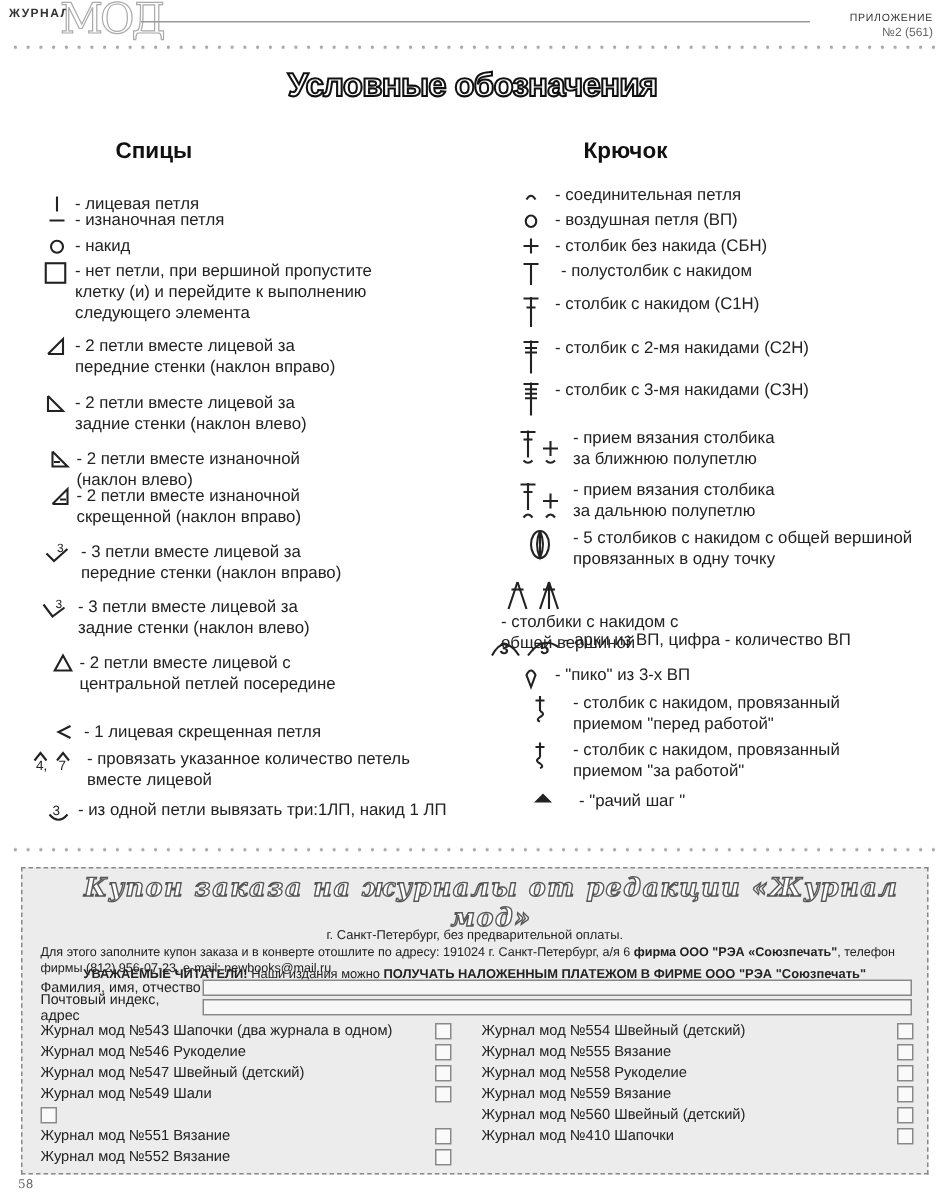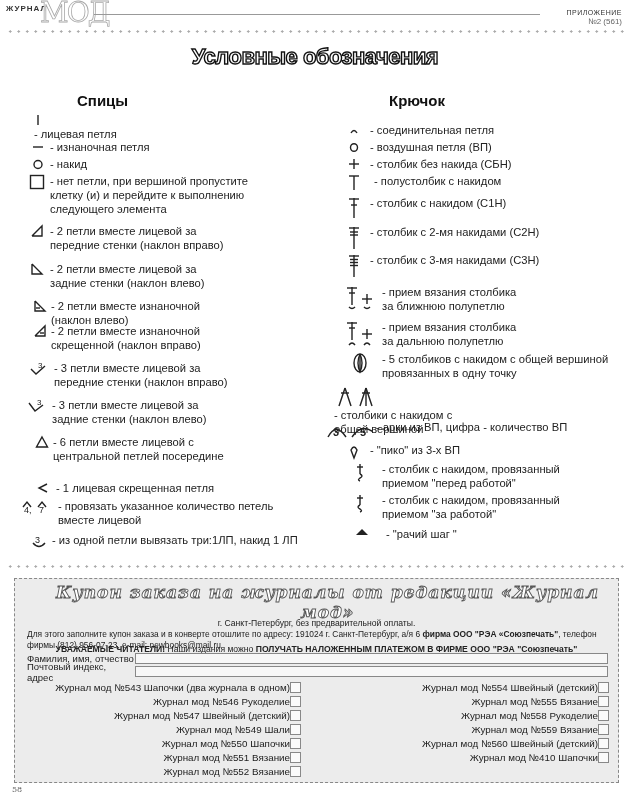--- a/index.html
+++ b/index.html
@@ -30,42 +30,42 @@
             background: #ececec; border: 1px dashed #888; }
   .coupon-title { position: absolute; left: 0; right: 0; top: 3px; text-align: center; font-family: "DejaVu Serif", serif;
                   font-style: italic; font-weight: bold; font-size: 17px; color: #fff; -webkit-text-stroke: 0.9px #555; letter-spacing: 1px; margin-left: 22px; }
   .coupon-line { position: absolute; left: 0; right: 0; text-align: center; font-size: 8.6px; color: #222; }
   .coupon-para { position: absolute; left: 12px; right: 10px; font-size: 8.4px; line-height: 10.5px; color: #222; }
   b { font-weight: bold; }
   .field-row { position: absolute; left: 12px; right: 10px; height: 13px; display: flex; align-items: center; font-size: 9.5px; }
   .field-row .lbl { width: 108px; flex: none; }
   .field-row .inp { flex: 1; height: 11px; border: 1px solid #888; background: #f7f7f7; }
   .mag-col { position: absolute; top: 101px; }
-  .mag-row { height: 14px; display: flex; align-items: center; font-size: 9.8px; color: #222; text-align: right; }
+  .mag-row { height: 14px; display: flex; align-items: center; font-size: 9.8px; color: #222; }
   .mag-row .nm { flex: 1; }
   .mag-row .cb { width: 11px; height: 11px; border: 1px solid #888; background: #fafafa; flex: none; }
   .page-num { position: absolute; left: 12px; top: 785px; font-family: "DejaVu Serif", serif; font-size: 8px; color: #666; }
 </style>
 </head>
 <body>
 
 <div class="hdr-journal">ЖУРНАЛ</div>
 <div class="hdr-logo">МОД</div>
 <div class="hdr-line"></div>
 <div class="hdr-supp">ПРИЛОЖЕНИЕ</div>
 <div class="hdr-issue">№2 (561)</div>
 <div class="dots" style="top:30px;"></div>
 
 <div class="title">Условные обозначения</div>
 
 <div class="col-head" style="left:77px; top:92px;">Спицы</div>
 <div class="col-head" style="left:389px; top:92px;">Крючок</div>
 
 <div id="knit-list">
-    <div class="legend-item" style="left: 30px; top: 113px; flex-direction: column;">
+    <div class="legend-item" style="left: 30px; top: 129px;">
       <span class="sym" style="width: 16px;">
         <svg width="14" height="14">
           <line x1="7" y1="2" x2="7" y2="12" stroke="#222" fill="none" stroke-width="1.4"></line>
         </svg>
       </span>
       <span class="txt" style="margin-left: 4px;">- лицевая петля</span>
     </div>
     <div class="legend-item" style="left: 30px; top: 140px;">
       <span class="sym" style="width: 16px;">
         <svg width="14" height="14">
@@ -149,21 +149,21 @@
       </span>
       <span class="txt" style="margin-left: 4px;">- 3 петли вместе лицевой за
 задние стенки (наклон влево)</span>
     </div>
     <div class="legend-item" style="left: 35px; top: 435px;">
       <span class="sym" style="width: 14px;">
         <svg width="14" height="14">
           <polygon points="7,2 12.5,12 1.5,12" stroke="#222" fill="none" stroke-width="1.4"></polygon>
         </svg>
       </span>
-      <span class="txt" style="margin-left: 4px;">- 6 петли вместе лицевой  с
+      <span class="txt" style="margin-left: 4px;">- 2 петли вместе лицевой  с
 центральной  петлей посередине</span>
     </div>
     <div class="legend-item" style="left: 34px; top: 481px;">
       <span class="sym" style="width: 18px;">
         <svg width="14" height="14">
           <polyline points="11,3 3,7 11,11" stroke="#222" fill="none" stroke-width="1.4"></polyline>
         </svg>
       </span>
       <span class="txt" style="margin-left: 4px;">- 1 лицевая  скрещенная петля</span>
     </div>
@@ -394,21 +394,20 @@
       </div>
       <div class="mag-row">
         <span class="nm">Журнал мод №547 Швейный (детский)</span>
         <span class="cb"></span>
       </div>
       <div class="mag-row">
         <span class="nm">Журнал мод №549 Шали</span>
         <span class="cb"></span>
       </div>
       <div class="mag-row">
-        <span class="nm">Журнал мод №550 Шапочки</span>
         <span class="cb"></span>
       </div>
       <div class="mag-row">
         <span class="nm">Журнал мод №551 Вязание</span>
         <span class="cb"></span>
       </div>
       <div class="mag-row">
         <span class="nm">Журнал мод №552 Вязание</span>
         <span class="cb"></span>
       </div>

